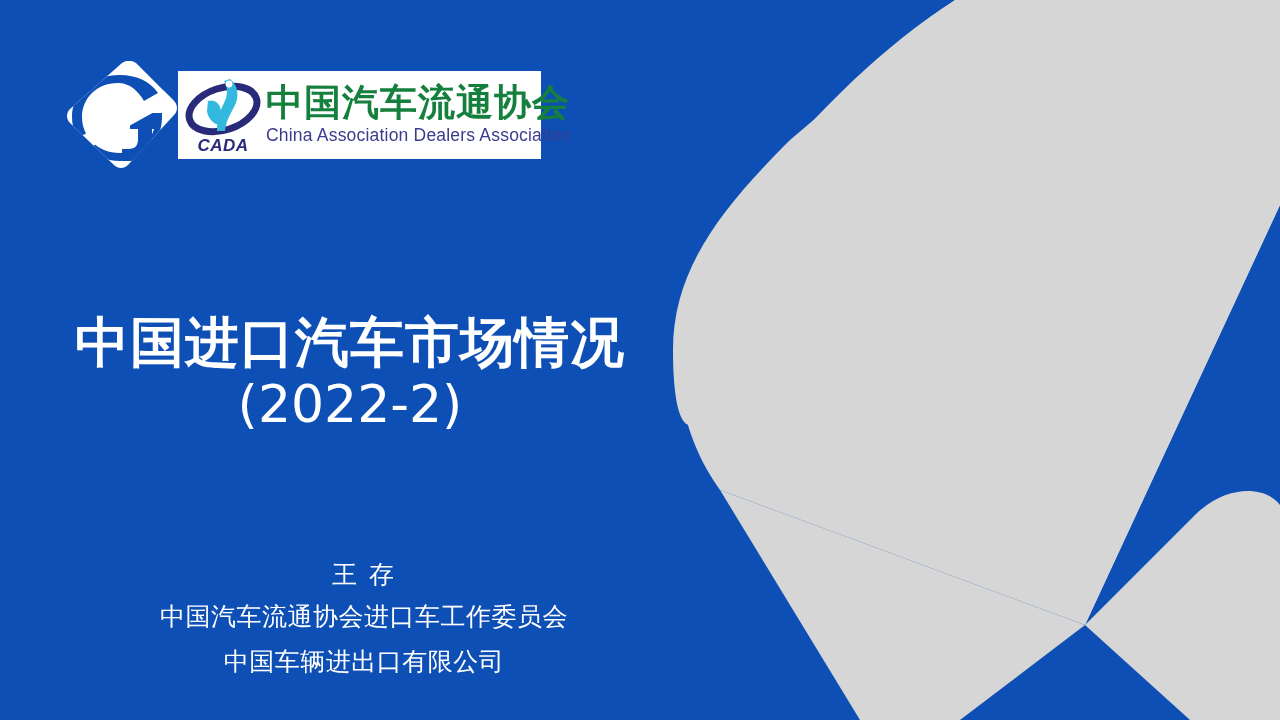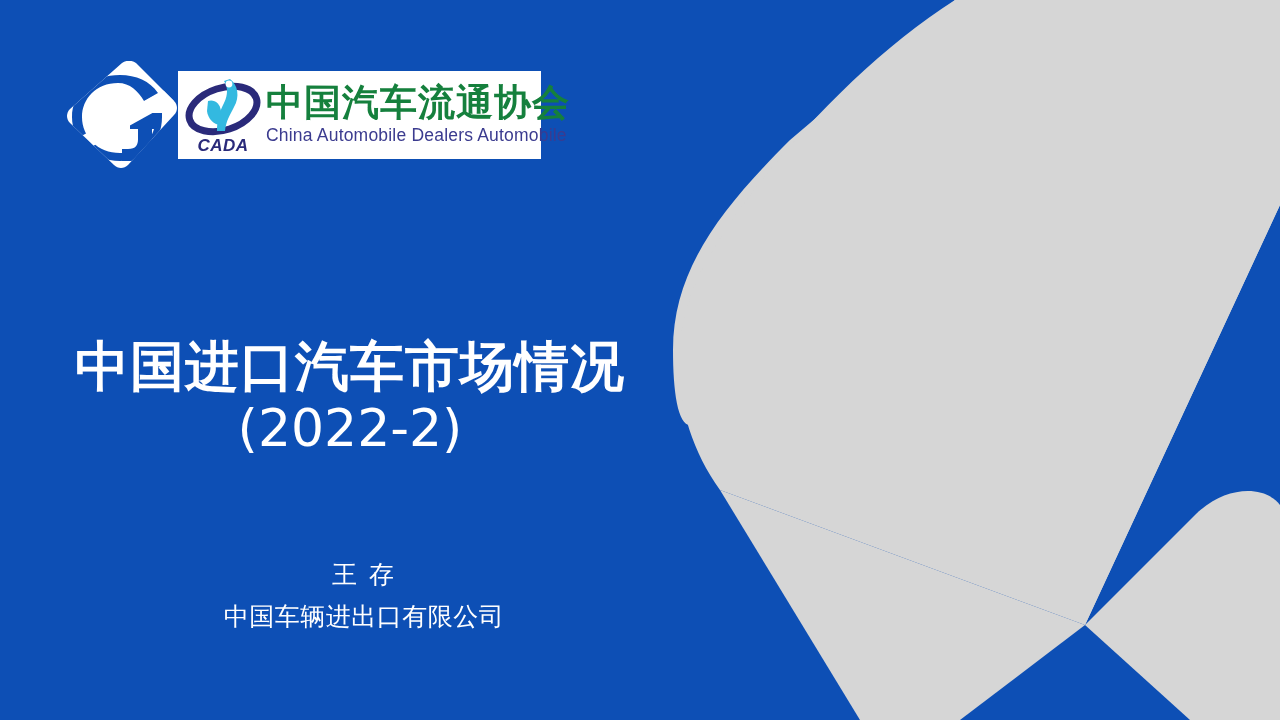--- a/index.html
+++ b/index.html
@@ -85,21 +85,21 @@
     line-height: 22px;
     color: #3b3b8f;
     letter-spacing: 0.2px;
     white-space: nowrap;
   }
 
   
   #title-block {
     position: absolute;
     left: 0;
-    top: 336px;
+    top: 312px;
     width: 700px;
     text-align: center;
     color: #ffffff;
   }
 
   #title-line-1 {
     font-family: "DejaVu Sans", "Liberation Sans", sans-serif;
     font-weight: bold;
     font-size: 54px;
     line-height: 62px;
@@ -249,28 +249,29 @@
                  C 30 24 36 28 37 36
                  L 37 50
                  C 30 50 24 44 23 36 Z" fill="#33b9e0"></path>
         <circle cx="45" cy="9" r="3.4" fill="#ffffff"></circle>
 
         <text x="39" y="76" text-anchor="middle" font-family="'Liberation Sans','DejaVu Sans',sans-serif" font-size="17" font-weight="bold" font-style="italic" fill="#2a2a7a" letter-spacing="0.5">CADA</text>
       </svg>
 
       <div id="cada-text">
         <div id="cada-cn">中国汽车流通协会</div>
-        <div id="cada-en">China Automobile Dealers Automobile</div>
+        <div id="cada-en">China Association Dealers Association</div>
       </div>
     </div>
   </div>
 
   <div id="title-block">
     <div id="title-line-1">中国进口汽车市场情况</div>
     <div id="title-line-2">(2022-2)</div>
   </div>
 
   <div id="byline-block">
     <div id="author-name">王  存</div>
+    <div class="affil">中国汽车流通协会进口车工作委员会</div>
     <div class="affil">中国车辆进出口有限公司</div>
   </div>
 
 </div>
 
 </body></html>

